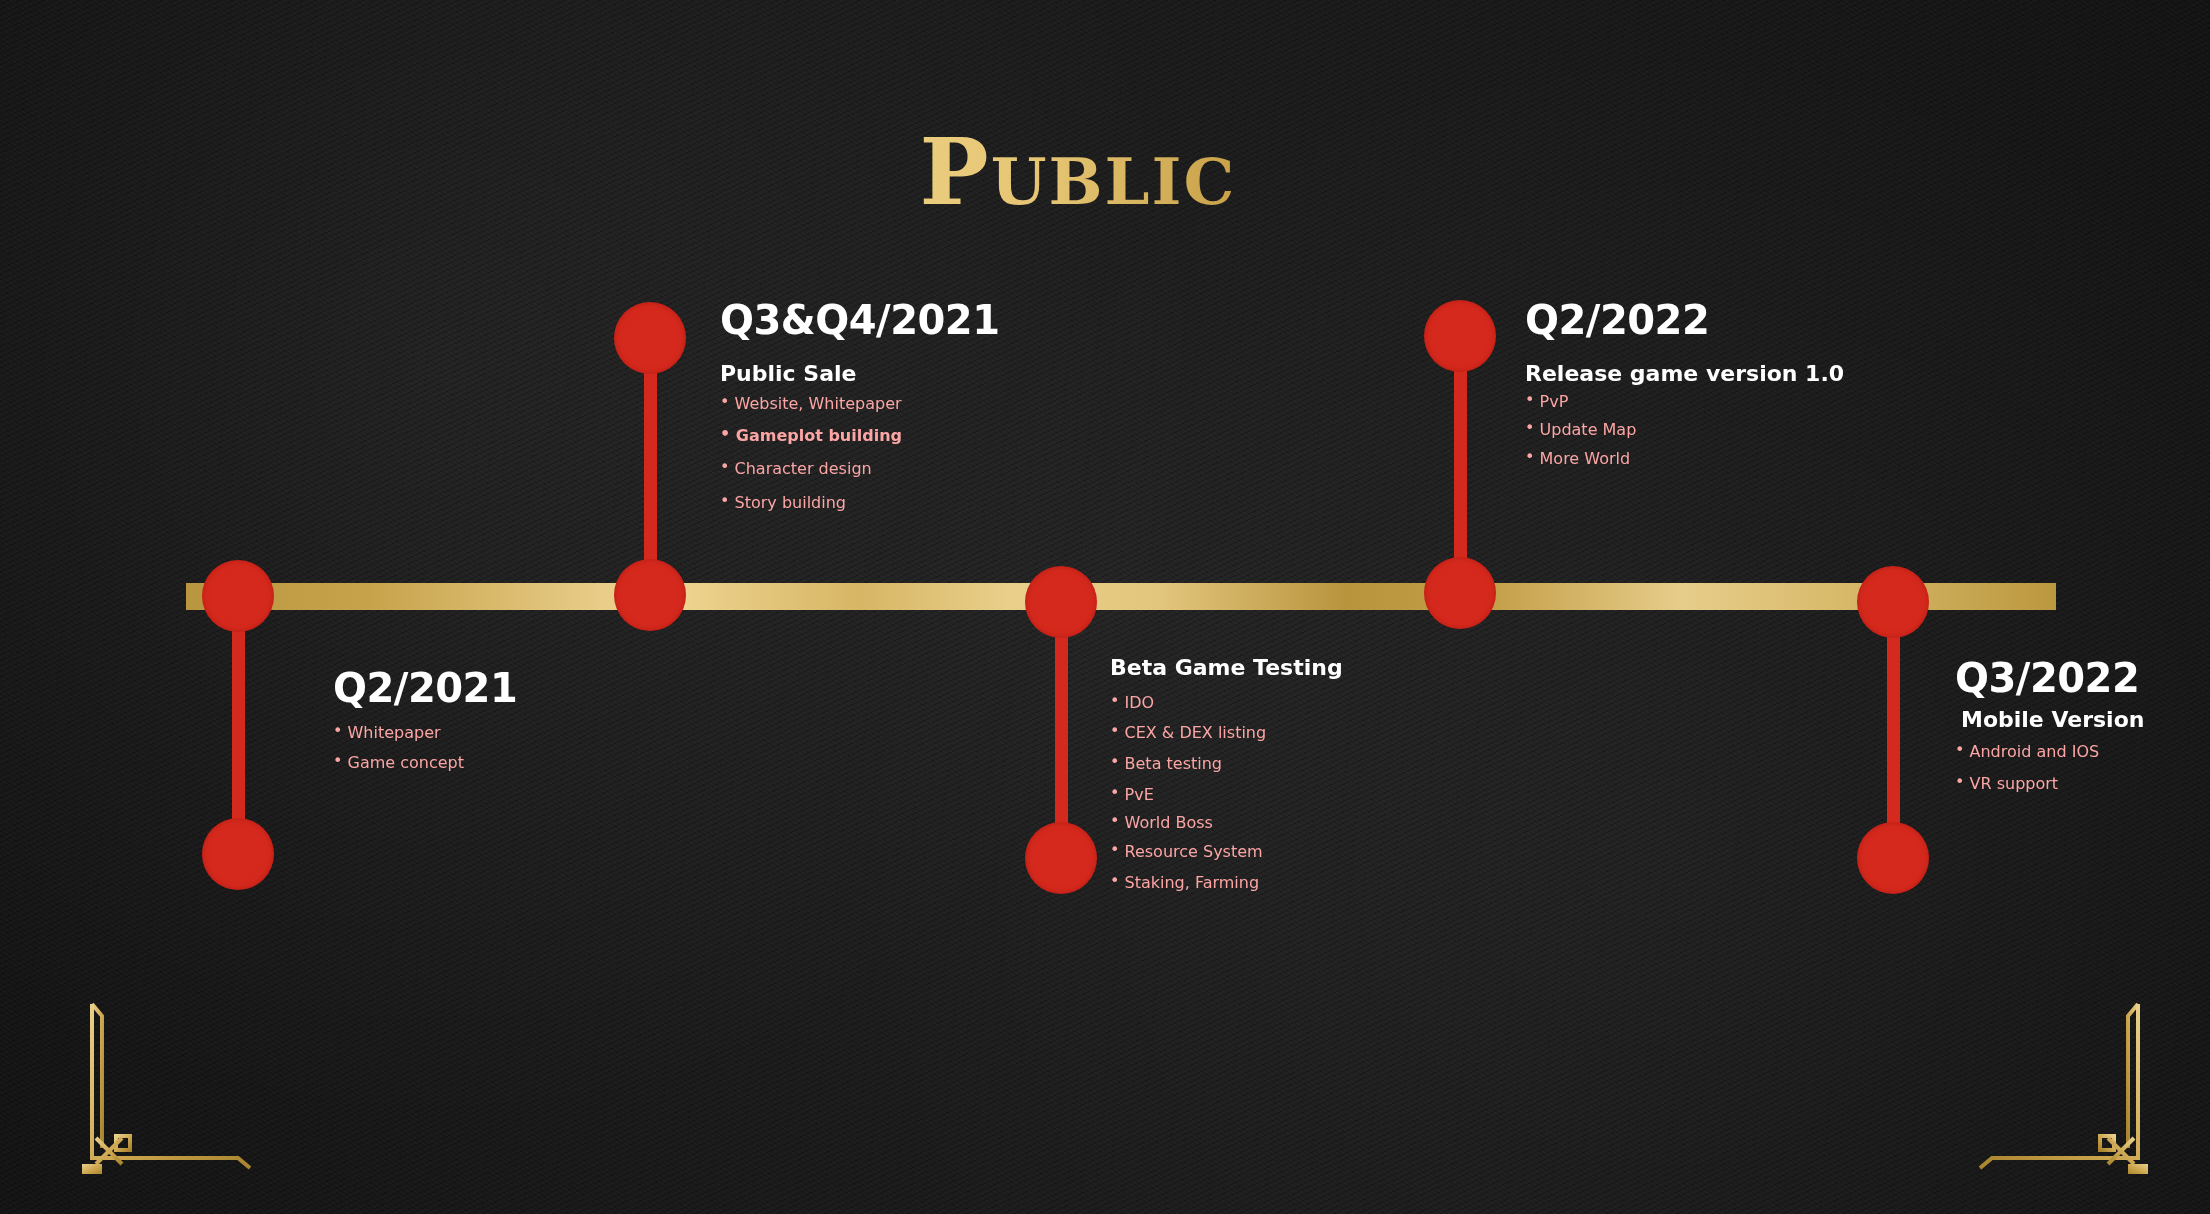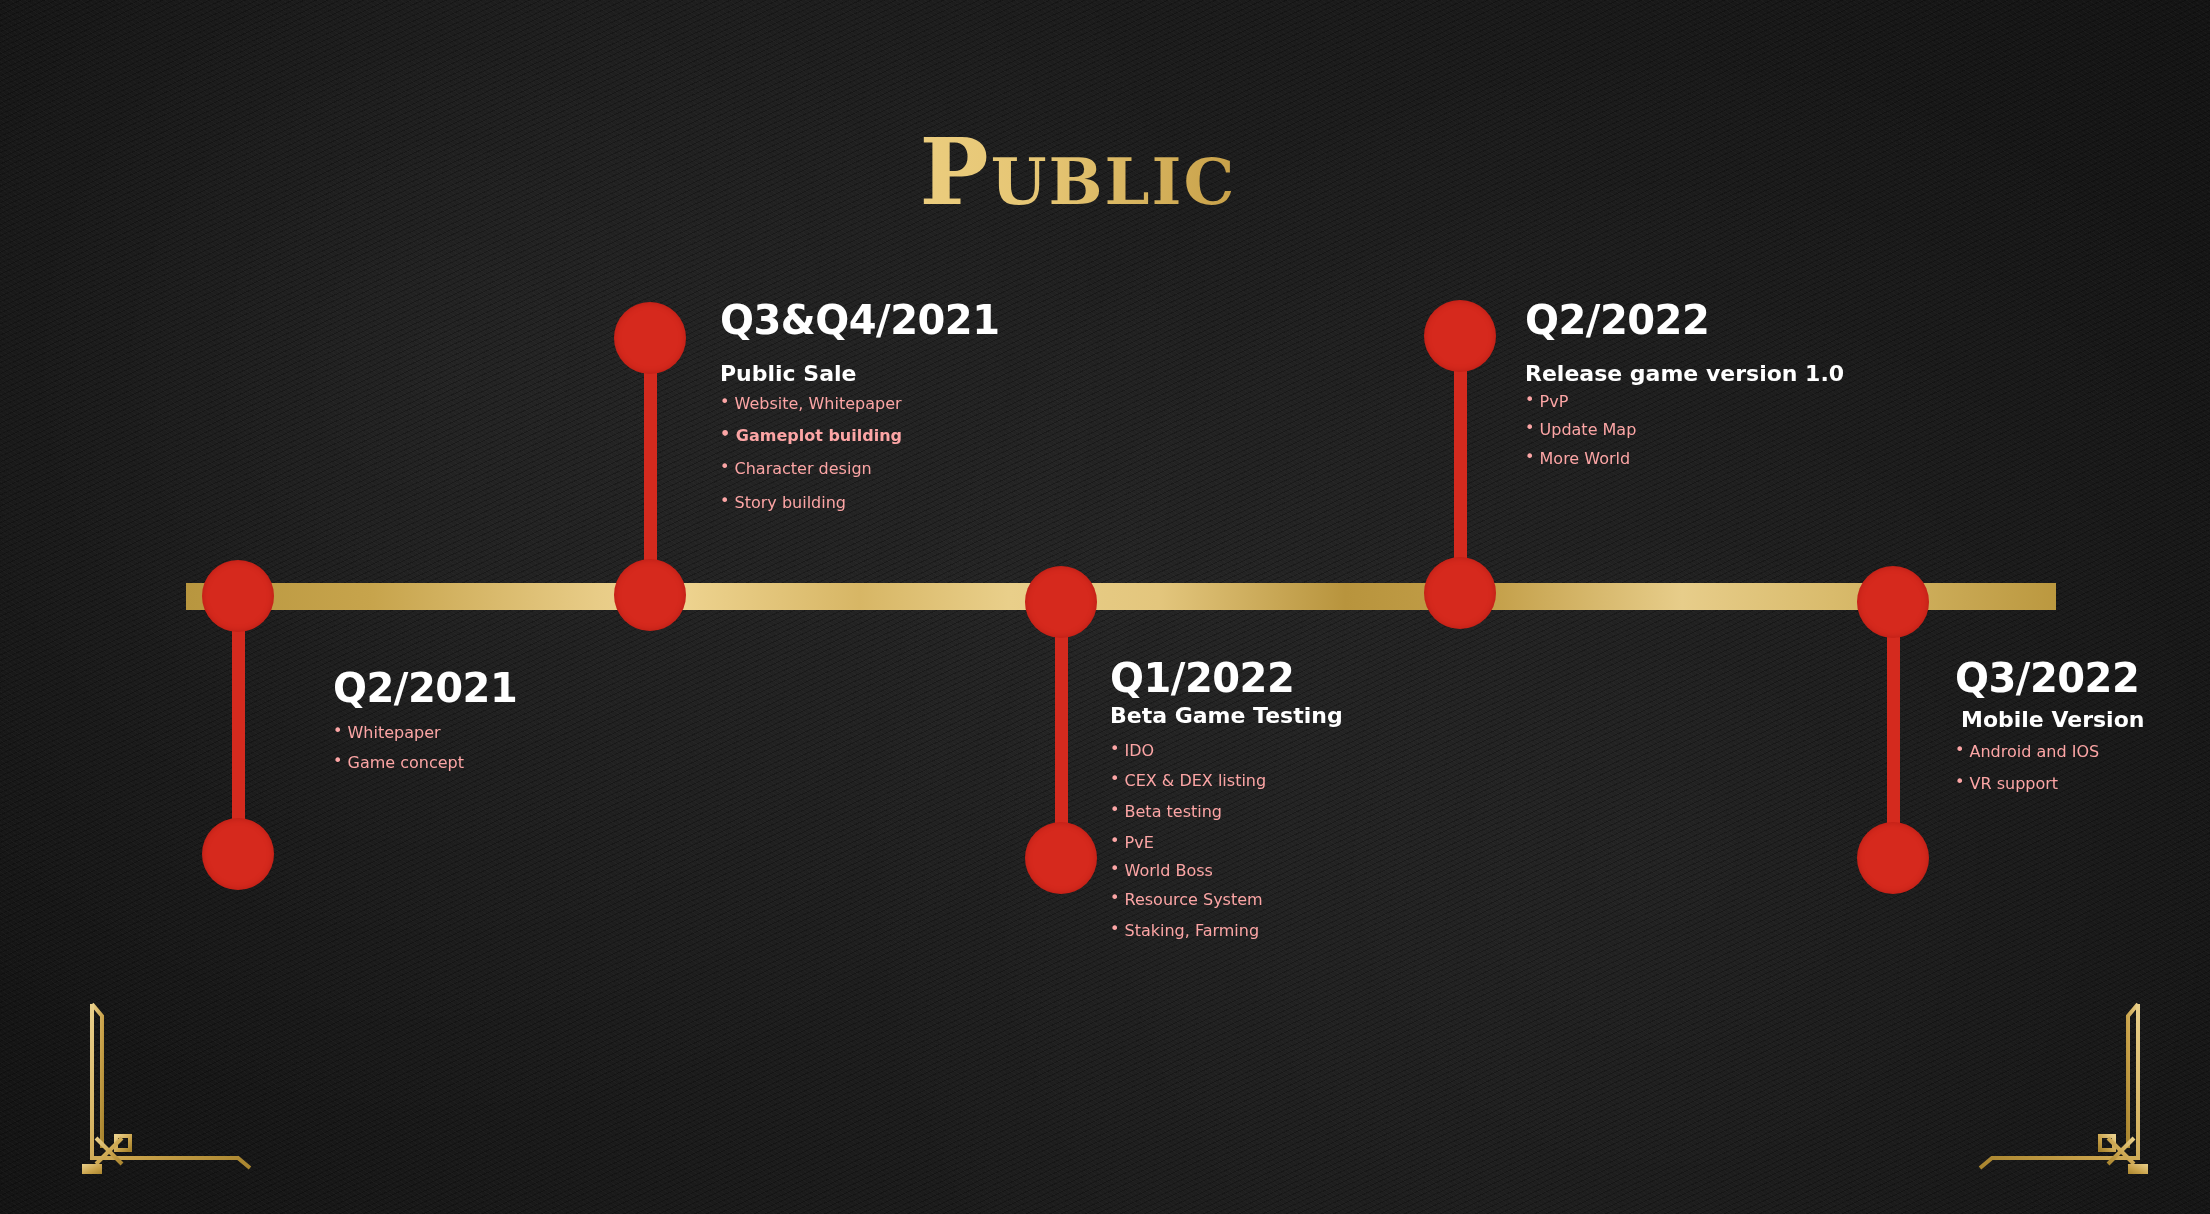--- a/index.html
+++ b/index.html
@@ -89,21 +89,20 @@
     <li style="line-height:32px;font-weight:bold;">Gameplot building</li>
     <li style="line-height:34px;">Character design</li>
     <li style="line-height:34px;">Story building</li>
   </ul>
 </div>
 
 <div class="stem" style="left:1055px; top:606px; height:250px;"></div>
 <div class="dot" style="left:1025px; top:566px;"></div>
 <div class="dot" style="left:1025px; top:822px;"></div>
 <div class="block" style="left:1110px; top:654px;">
-  <div class="quarter">Q1/2022</div>
   <div class="subtitle" style="margin-top:0;">Beta Game Testing</div>
   <ul style="margin-top:6px;">
     <li style="line-height:30px;">IDO</li>
     <li style="line-height:30px;">CEX &amp; DEX listing</li>
     <li style="line-height:32px;">Beta testing</li>
     <li style="line-height:29px;">PvE</li>
     <li style="line-height:28px;">World Boss</li>
     <li style="line-height:30px;">Resource System</li>
     <li style="line-height:32px;">Staking, Farming</li>
   </ul>

